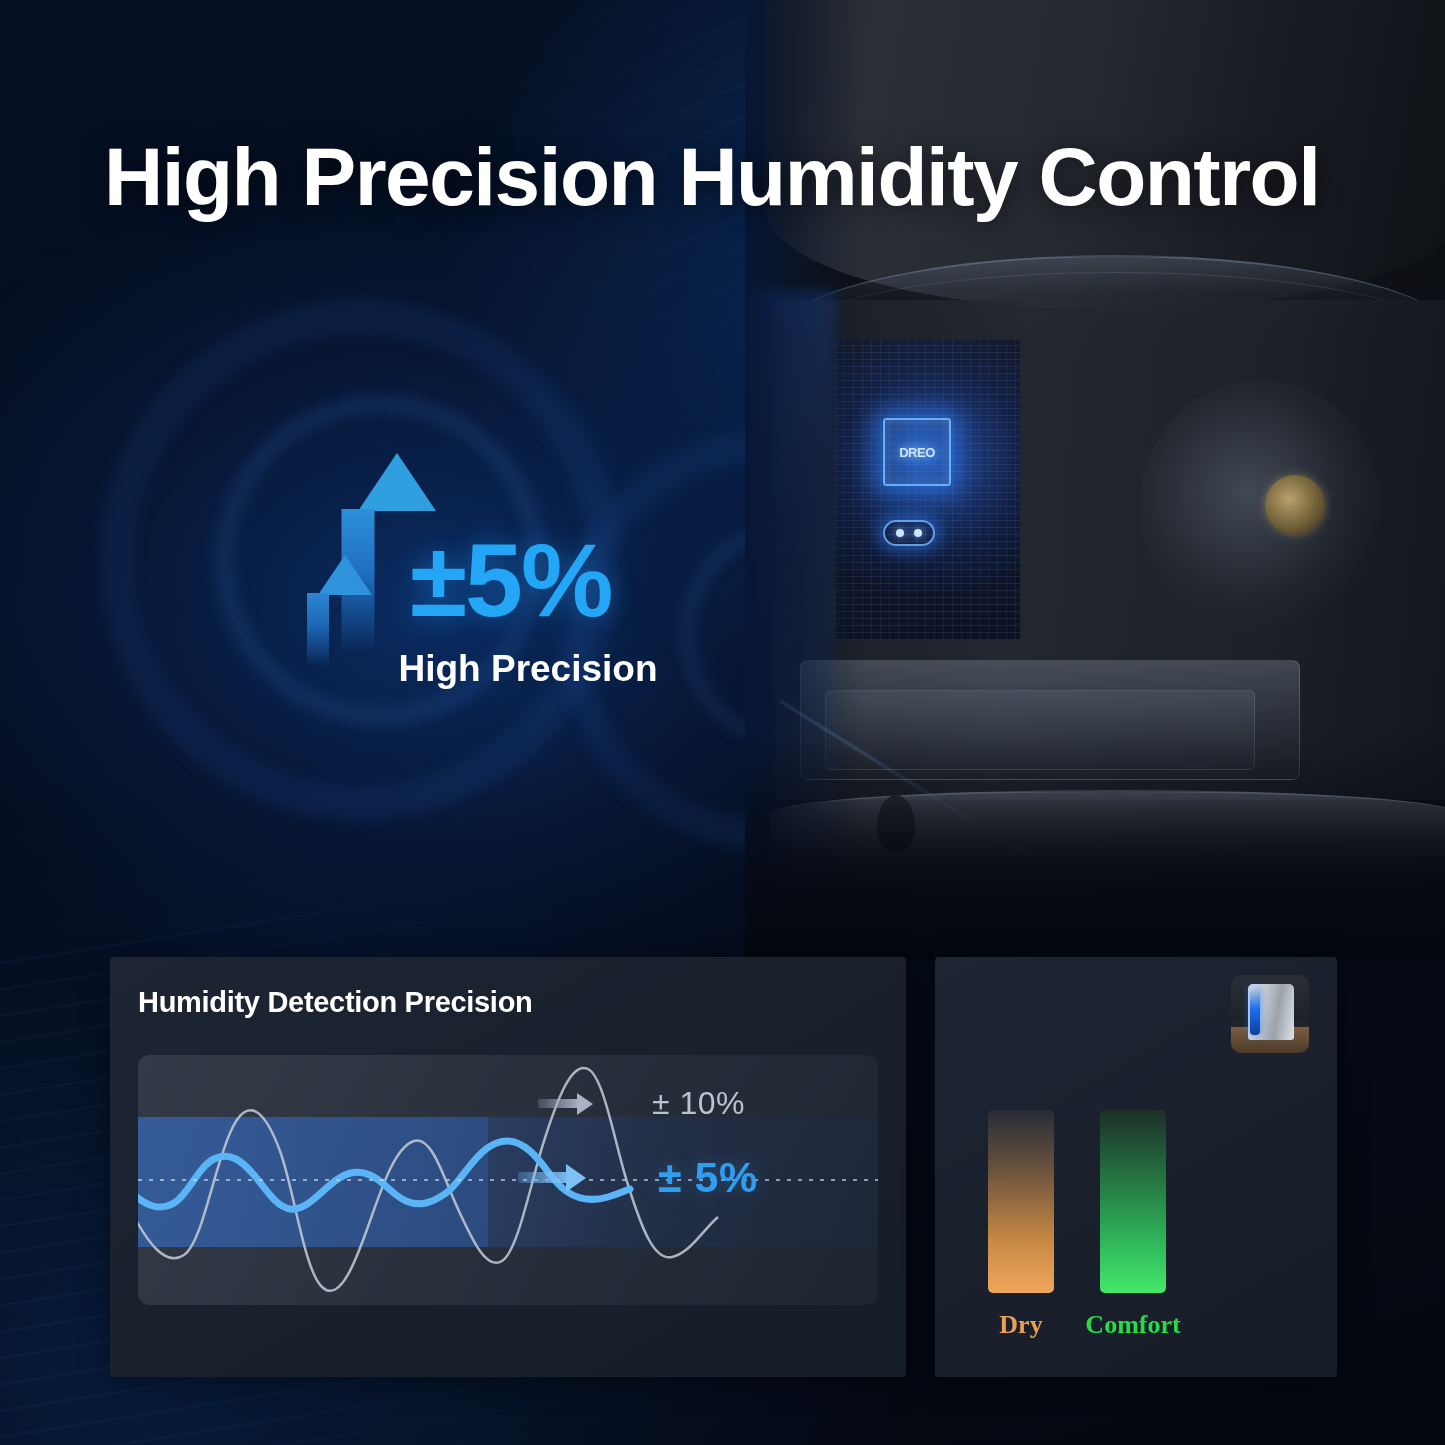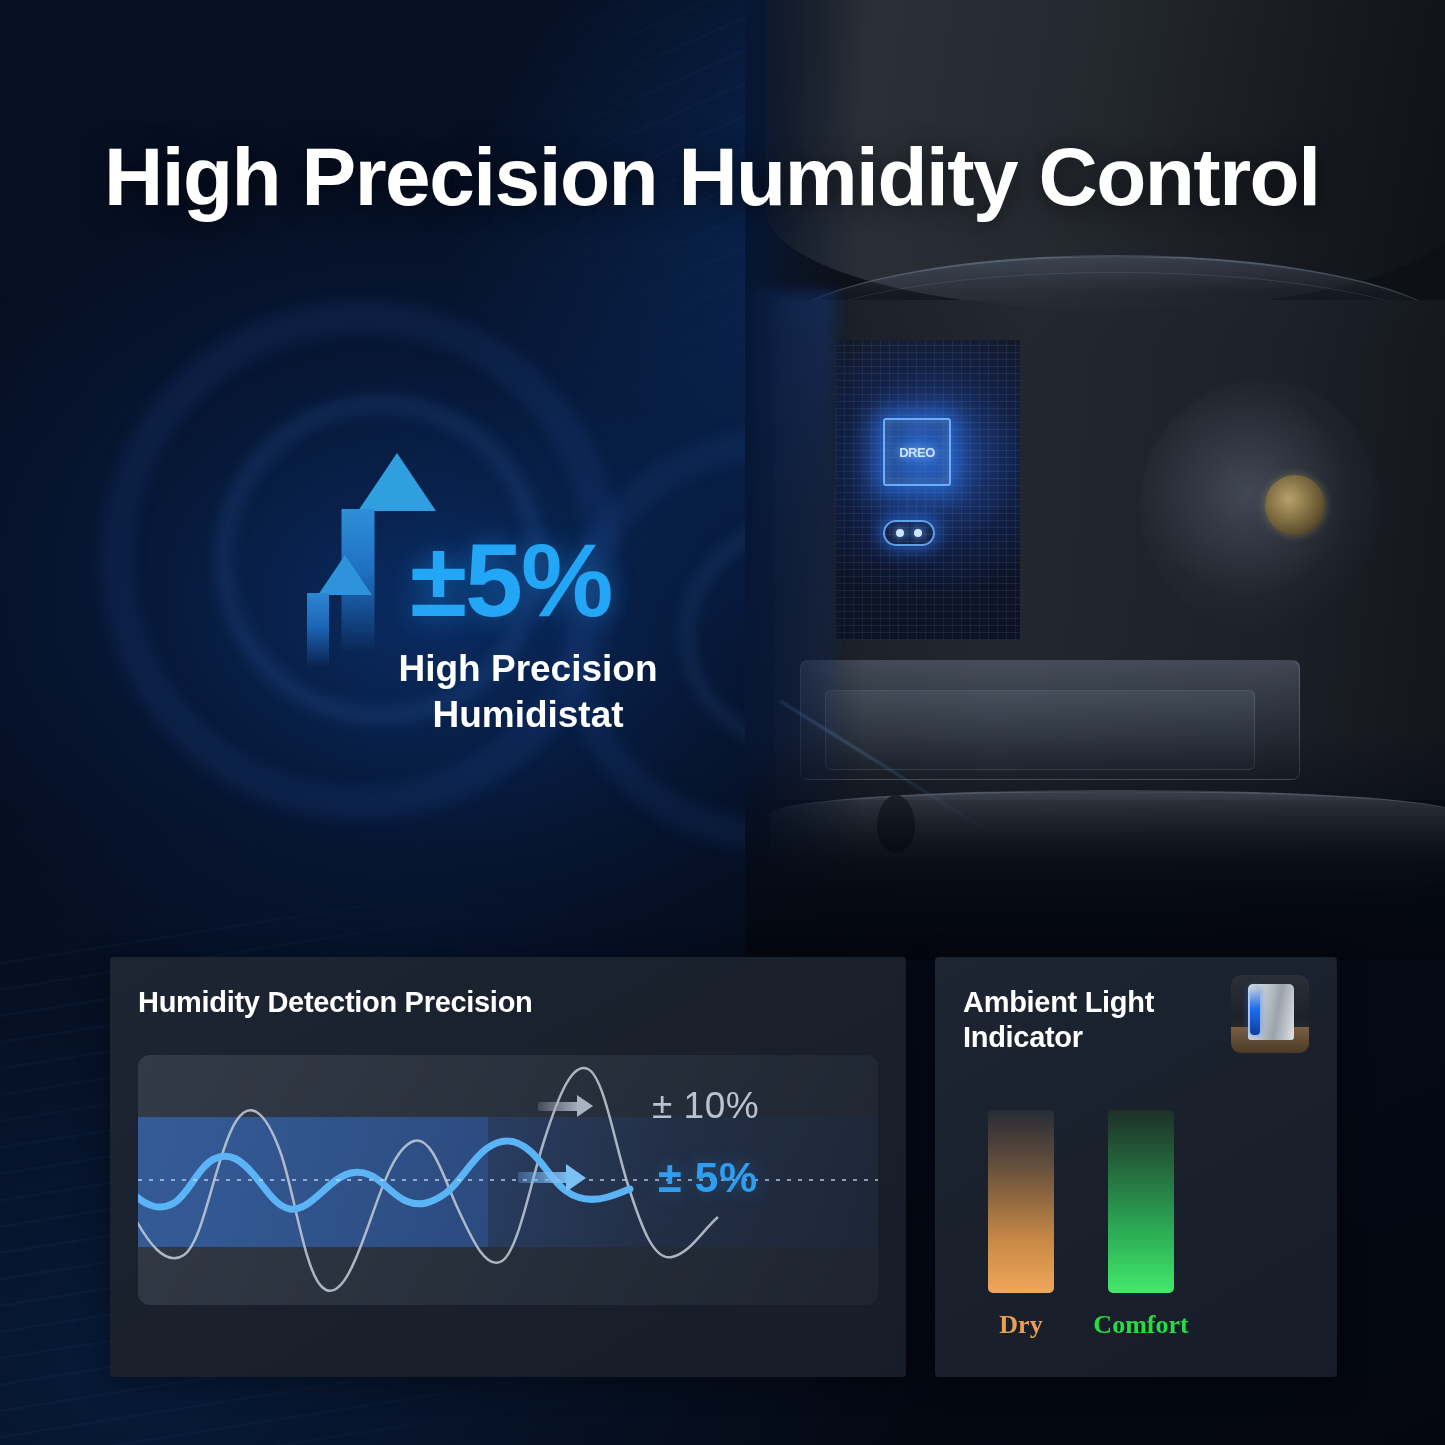--- a/index.html
+++ b/index.html
@@ -248,21 +248,21 @@
   .arrow-r .bar{ display:block; height:9px; border-radius:2px; }
   .arrow-r .tip{
     position:absolute; right:-13px; top:50%; transform:translateY(-50%);
     width:0;height:0;border-top:11px solid transparent;border-bottom:11px solid transparent;
   }
   .arrow-gray .bar{ width:42px; background:linear-gradient(to right, rgba(150,162,180,.25), #a8b2c2); }
   .arrow-gray .tip{ border-left:16px solid #a8b2c2; }
   .arrow-blue .bar{ width:52px; height:11px; background:linear-gradient(to right, rgba(120,180,245,.25), #7dc0f5); }
   .arrow-blue .tip{ border-top:14px solid transparent;border-bottom:14px solid transparent;border-left:20px solid #7dc0f5; right:-16px;}
   .val10{
-    margin-left:72px; font-size:37px; font-weight:400; color:#b9c2d0; letter-spacing:.5px;
+    margin-left:72px; font-size:32px; font-weight:400; color:#b9c2d0; letter-spacing:.5px;
   }
   .val5{
     margin-left:88px; font-size:43px; font-weight:700; color:#2f9ef0; letter-spacing:.5px;
     text-shadow:0 0 18px rgba(47,158,240,.35);
   }
 
   
   .thumb{
     position:absolute; right:28px; top:18px; width:78px; height:78px; border-radius:10px;
     overflow:hidden; background:linear-gradient(to bottom,#2a2f38 0%,#1d222a 55%,#3b3026 100%);
@@ -281,21 +281,21 @@
 
   
   .bars{ position:absolute; left:53px; top:153px; width:330px; height:185px; }
   .bar-col{ position:absolute; top:0; width:66px; height:183px;font-family:Liberation Serif, serif; }
   .bar-col .fill{ width:100%; height:100%; border-radius:5px; }
   .bar-col .lbl{
     position:absolute; left:50%; transform:translateX(-50%); top:200px;
     font-size:26px; font-weight:700; white-space:nowrap;
   }
   .col-dry { left:0px; }
-  .col-comfort{ left:120px;text-align:center; }
+  .col-comfort{ left:112px;text-align:center; }
   .col-wet { left:227px; }
   .fill-dry{ background:linear-gradient(to bottom, rgba(40,44,54,.95) 0%, rgba(108,84,62,.9) 30%, #c98a45 72%, #f0a65c 100%); }
   .fill-comfort{ background:linear-gradient(to bottom, rgba(30,48,40,.95) 0%, rgba(36,110,62,.95) 32%, #2fb65a 72%, #44e86a 100%); }
   .fill-wet{ background:linear-gradient(to bottom, rgba(38,52,66,.95) 0%, rgba(48,92,130,.95) 30%, #3f95d6 72%, #62c0f5 100%); }
   .lbl-dry{ color:#e8a055; }
   .lbl-comfort{ color:#25dc46; }
   .lbl-wet{ color:#4aa8e8; }
 </style>
 </head>
 <body>
@@ -346,21 +346,20 @@
           <div class="shaft"></div>
       </div>
       <div class="arr small">
         <div class="head"></div>
           <div class="shaft"></div>
       </div>
     </div>
     <div class="stat-number">±5%</div>
     <div class="stat-caption">
       <div>High Precision</div>
-      <div>Humidistat</div>
     </div>
   </div>
 
   <div class="panel left">
     <div class="panel-title">Humidity Detection Precision</div>
 
     <div class="chart">
       <div class="band10"></div>
       <div class="band5"></div>
       <div class="band5-fill"></div>
@@ -384,24 +383,20 @@
           <span class="bar"></span>
             <span class="tip"></span>
         </span>
         <span class="val5">± 5%</span>
       </div>
     </div>
 
   </div>
 
   <div class="panel right">
-    <div class="panel-title">
-      <div>Ambient Light</div>
-      <div>Indicator</div>
-    </div>
 
     <div class="thumb">
       <div class="wood"></div>
       <div class="unit"></div>
       <div class="light"></div>
     </div>
 
     <div class="bars">
       <div class="bar-col col-dry">
         <div class="fill fill-dry"></div>

